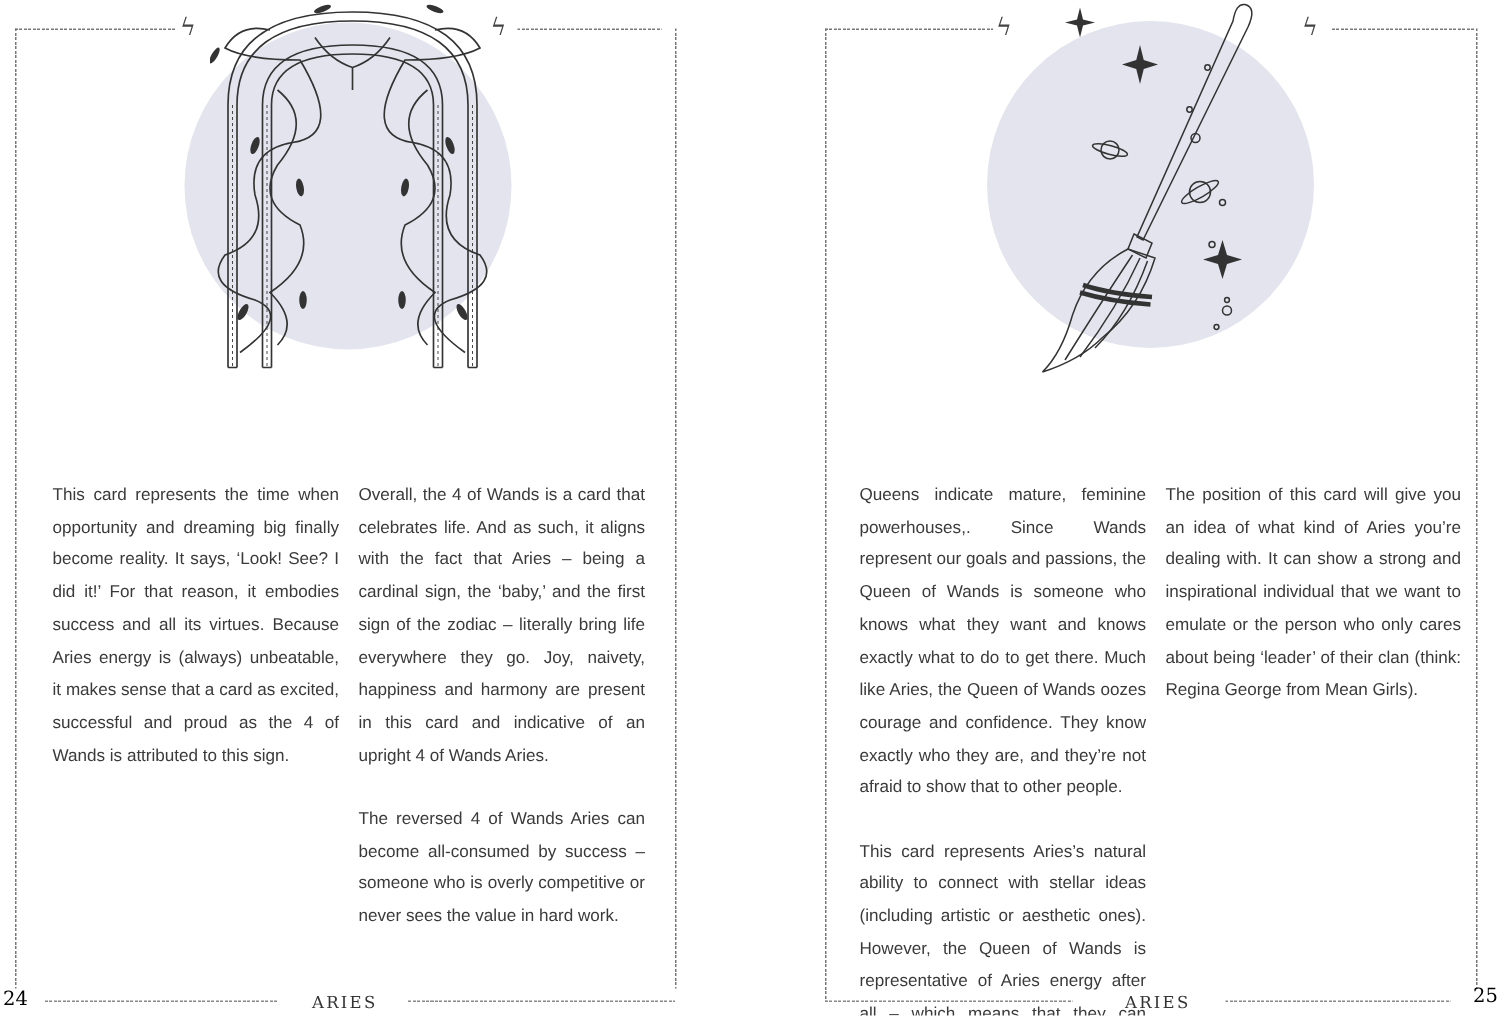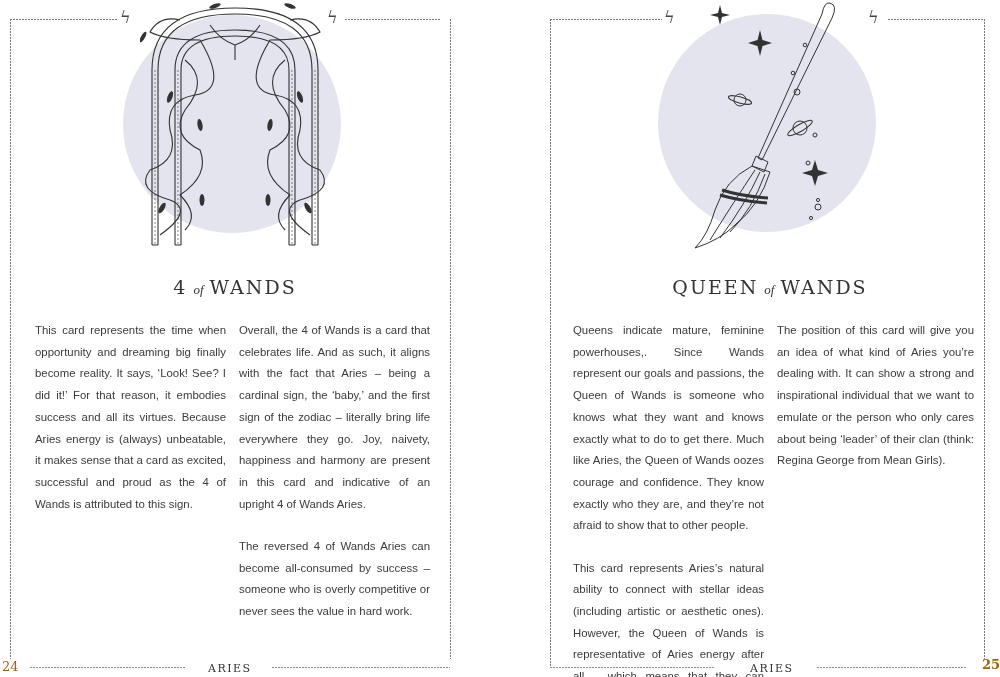--- a/index.html
+++ b/index.html
@@ -32,21 +32,21 @@
     position:absolute; top:320px; width:191px;
     font-family:"Liberation Sans", sans-serif; font-size:11.4px; line-height:21.7px;
     color:#3a3a3a; text-align:justify; font-weight:300;
   }
   .col p { margin:0 0 20.5px 0; }
 
   .footer-rule { position:absolute; height:1px; background: repeating-linear-gradient(90deg,#888 0 2px, transparent 2px 3px); }
   .running-head {
     position:absolute; font-family:"DejaVu Serif", serif; font-size:11px; letter-spacing:1.5px; color:#333;
   }
-  .folio { position:absolute; font-family:"DejaVu Serif", serif; font-size:13px; color:#a16207; }
+  .folio { position:absolute; font-family:"DejaVu Serif", serif; font-size:13px; color:#000000; }
 </style>
 </head>
 <body>
 
 <div class="page left">
 
   <div class="frame-line frame-h" style="left:10px; top:19px; width:108px;"></div>
   <div class="frame-line frame-h" style="left:345px; top:19px; width:96px;"></div>
   <div class="frame-line frame-v" style="left:10px; top:19px; height:640px;"></div>
   <div class="frame-line frame-v" style="left:450px; top:19px; height:640px;"></div>
@@ -77,23 +77,20 @@
       <ellipse cx="160" cy="97" rx="2.5" ry="6" transform="rotate(-20 160 97)"></ellipse>
       <ellipse cx="130" cy="125" rx="2.5" ry="6" transform="rotate(10 130 125)"></ellipse>
       <ellipse cx="168" cy="208" rx="2.5" ry="6" transform="rotate(-30 168 208)"></ellipse>
       <ellipse cx="128" cy="200" rx="2.5" ry="6"></ellipse>
       <ellipse cx="75" cy="6" rx="6" ry="2" transform="rotate(-20 75 6)"></ellipse>
       <ellipse cx="150" cy="6" rx="6" ry="2" transform="rotate(20 150 6)"></ellipse>
       <ellipse cx="3" cy="37" rx="2" ry="6" transform="rotate(30 3 37)"></ellipse>
     </g>
   </svg>
 
-  <h2 class="card-title" style="left:130px; top:276px; width:210px; margin:0;">
-    <span>4</span><span class="of">of</span><span>WANDS</span>
-  </h2>
 
   <div class="col" style="left:35px;">
     <p>This card represents the time when opportunity and dreaming big finally become reality. It says, ‘Look! See? I did it!’ For that reason, it embodies success and all its virtues. Because Aries energy is (always) unbeatable, it makes sense that a card as excited, successful and proud as the 4 of Wands is attributed to this sign.</p>
 
   </div>
   <div class="col" style="left:239px;">
     <p>Overall, the 4 of Wands is a card that celebrates life. And as such, it aligns with the fact that Aries – being a cardinal sign, the ‘baby,’ and the first sign of the zodiac – literally bring life everywhere they go. Joy, naivety, happiness and harmony are present in this card and indicative of an upright 4 of Wands Aries.</p>
     <p>The reversed 4 of Wands Aries can become all-consumed by success – someone who is overly competitive or never sees the value in hard work.</p>
   </div>
 
@@ -135,29 +132,26 @@
         <circle cx="128" cy="207" r="3"></circle>
         <circle cx="121" cy="218" r="1.6"></circle>
     </g>
     <g fill="#333">
       <path d="M30 5 L32 13 L40 15 L32 17 L30 25 L28 17 L20 15 L28 13 Z"></path>
       <path d="M110 30 L112.5 40 L122 43 L112.5 46 L110 56 L107.5 46 L98 43 L107.5 40 Z" transform="translate(-40 0)"></path>
       <path d="M145 160 L148 170 L158 173 L148 176 L145 186 L142 176 L132 173 L142 170 Z" transform="translate(-20 0)"></path>
     </g>
   </svg>
 
-  <h2 class="card-title" style="left:120px; top:276px; width:240px; margin:0;">
-    <span>QUEEN</span><span class="of">of</span><span>WANDS</span>
-  </h2>
 
   <div class="col" style="left:43px;">
     <p>Queens indicate mature, feminine powerhouses,. Since Wands represent our goals and passions, the Queen of Wands is someone who knows what they want and knows exactly what to do to get there. Much like Aries, the Queen of Wands oozes courage and confidence. They know exactly who they are, and they’re not afraid to show that to other people.</p>
     <p>This card represents Aries’s natural ability to connect with stellar ideas (including artistic or aesthetic ones). However, the Queen of Wands is representative of Aries energy after all – which means that they can become</p>
   </div>
   <div class="col" style="left:247px; width:197px;">
     <p>The position of this card will give you an idea of what kind of Aries you’re dealing with. It can show a strong and inspirational individual that we want to emulate or the person who only cares about being ‘leader’ of their clan (think: Regina George from Mean Girls).</p>
   </div>
 
   <div class="footer-rule" style="left:20px; top:667px; width:165px;"></div>
   <div class="running-head" style="left:220px; top:662px;">ARIES</div>
   <div class="footer-rule" style="left:287px; top:667px; width:150px;"></div>
-  <div class="folio" style="left:452px; top:657px;font-weight:bold;">25</div>
+  <div class="folio" style="left:452px; top:657px;">25</div>
 </div>
 
 </body></html>

